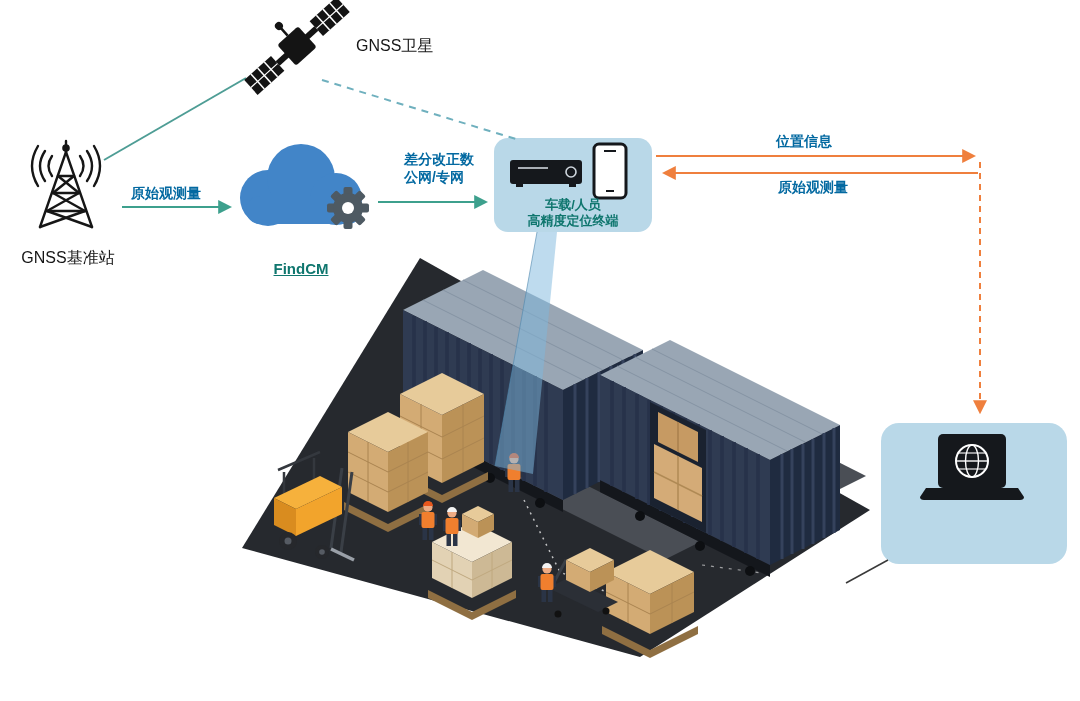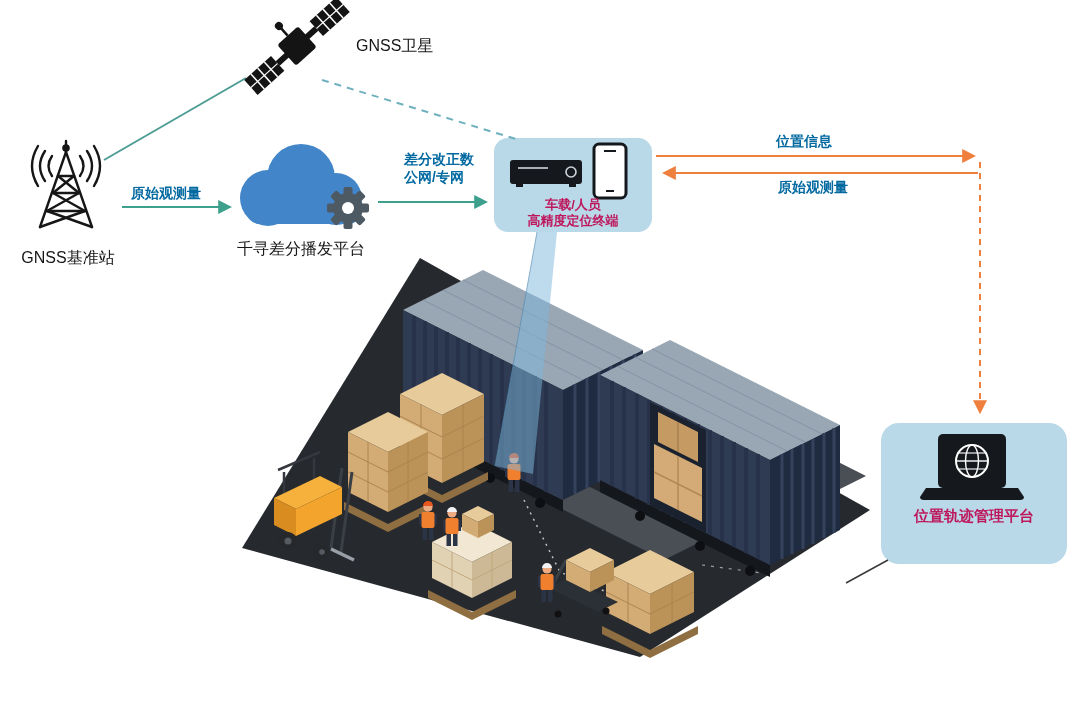--- a/index.html
+++ b/index.html
@@ -7,21 +7,21 @@
     position:relative;width:1080px;height:701px;background:#ffffff;overflow:hidden;
     font-family:"Liberation Sans", sans-serif;
   }
   .stage svg.gfx{position:absolute;left:0;top:0;z-index:2;}
   .panel{position:absolute;background:#B9D8E8;border-radius:14px;z-index:1;}
   #terminal-panel{left:494px;top:138px;width:158px;height:94px;}
   #finds-panel{left:881px;top:423px;width:186px;height:141px;border-radius:18px;}
   .label{position:absolute;white-space:nowrap;z-index:3;line-height:1.25;}
   .lbl-black{color:#161616;font-size:16px;font-weight:400;}
   .lbl-red{color:#0369a1;font-size:14px;font-weight:700;}
-  .lbl-maroon{color:#be185d;font-weight:700;}
+  .lbl-maroon{color:#0f766e;font-weight:700;}
   .center{text-align:center;}
   .u{text-decoration:underline;}
   .w176{width:176px;} .w158{width:158px;} .w186{width:186px;} .w120{width:120px;margin-top:16px;}
 </style>
 </head>
 <body>
 
 <div class="stage">
 
   <div class="panel" id="terminal-panel"></div>
@@ -276,28 +276,27 @@
       <line x1="958" y1="453" x2="986" y2="453" stroke="#ffffff" stroke-width="1.1"></line>
       <line x1="958" y1="469" x2="986" y2="469" stroke="#ffffff" stroke-width="1.1"></line>
       <path d="M926,488 L1018,488 L1024,497 Q1024,500 1020,500 L924,500 Q920,500 920,497 Z" fill="#15181C"></path>
     </g>
   </svg>
 
   <div class="label lbl-black" style="left:356px;top:36px;">GNSS卫星</div>
   <div class="label lbl-black center w120" style="left:8px;top:232px;">GNSS基准站</div>
   <div class="label lbl-red" style="left:131px;top:185px;">原始观测量</div>
 
-  <div class="label lbl-black center w176" style="left:213px;top:239px;">千寻差分播发平台</div>
+  <div class="label lbl-maroon center w176 u" style="left:213px;top:260px;font-size:15px;">FindCM</div>
 
   <div class="label lbl-red" style="left:404px;top:151px;">
     <div>差分改正数</div>
     <div>公网/专网</div>
   </div>
 
   <div class="label lbl-maroon center w158" style="left:494px;top:197px;font-size:13px;">车载/人员</div>
   <div class="label lbl-maroon center w158" style="left:494px;top:213px;font-size:13px;">高精度定位终端</div>
 
   <div class="label lbl-red" style="left:776px;top:133px;">位置信息</div>
   <div class="label lbl-red" style="left:778px;top:179px;">原始观测量</div>
 
-  <div class="label lbl-maroon center w186" style="left:881px;top:507px;font-size:15px;">位置轨迹管理平台</div>
 
 </div>
 
 </body></html>

